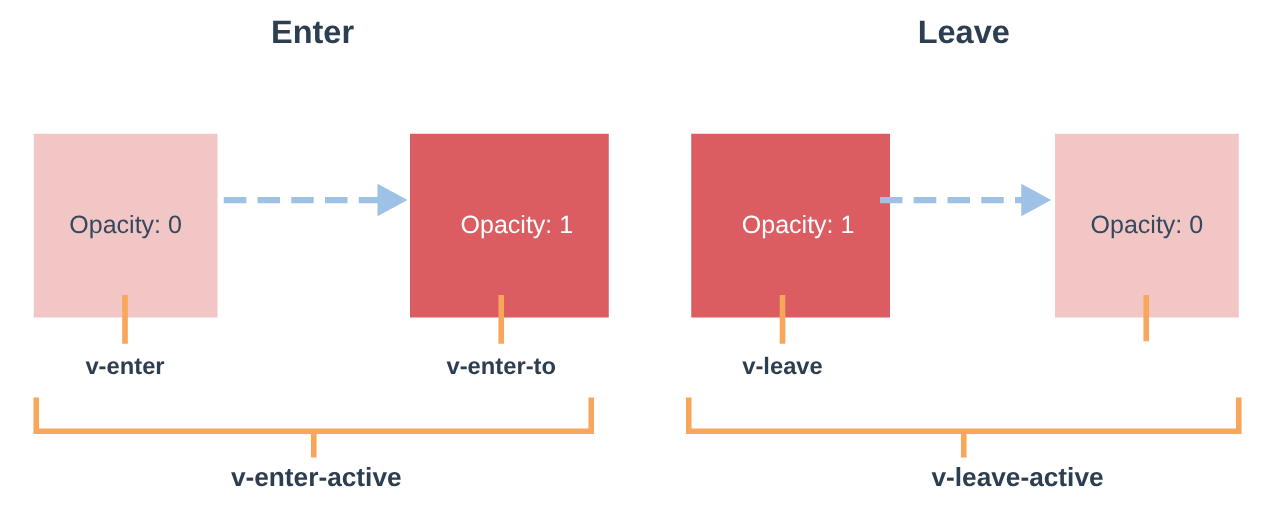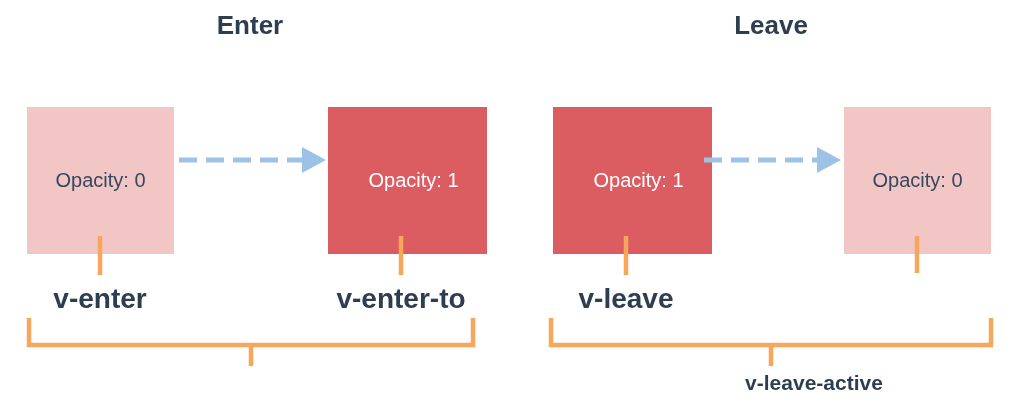--- a/index.html
+++ b/index.html
@@ -43,21 +43,21 @@
   }
   .box.solid {
     background: var(--red, #db5c61);
     color: var(--box-text-light, #ffffff);
     padding-left: 12px;
   }
   .class-label {
     position: absolute;
     top: 283px;
     transform: translateX(-50%);
-    font-size: 28px;
+    font-size: 19px;
     font-weight: 700;
     color: var(--navy, #2c3e50);
     white-space: nowrap;
   }
   .active-label {
     position: absolute;
     top: 371px;
     transform: translateX(-50%);
     font-size: 21px;
     font-weight: 700;
@@ -121,15 +121,16 @@
     <line class="orange-line" x1="917" y1="236" x2="917" y2="273"></line>
 
     <path class="orange-line" d="M29,318 V345 H473 V318 M251,345 V366"></path>
     <path class="orange-line" d="M551,318 V345 H991 V318 M771,345 V366"></path>
   </svg>
 
   <div class="class-label" style="left:100px">v-enter</div>
   <div class="class-label" style="left:626px">v-leave</div>
   <div class="class-label" style="left:401px">v-enter-to</div>
 
+  <div class="active-label" style="left:253px">v-enter-active</div>
   <div class="active-label" style="left:814px">v-leave-active</div>
 
 </div>
 
 </body></html>

